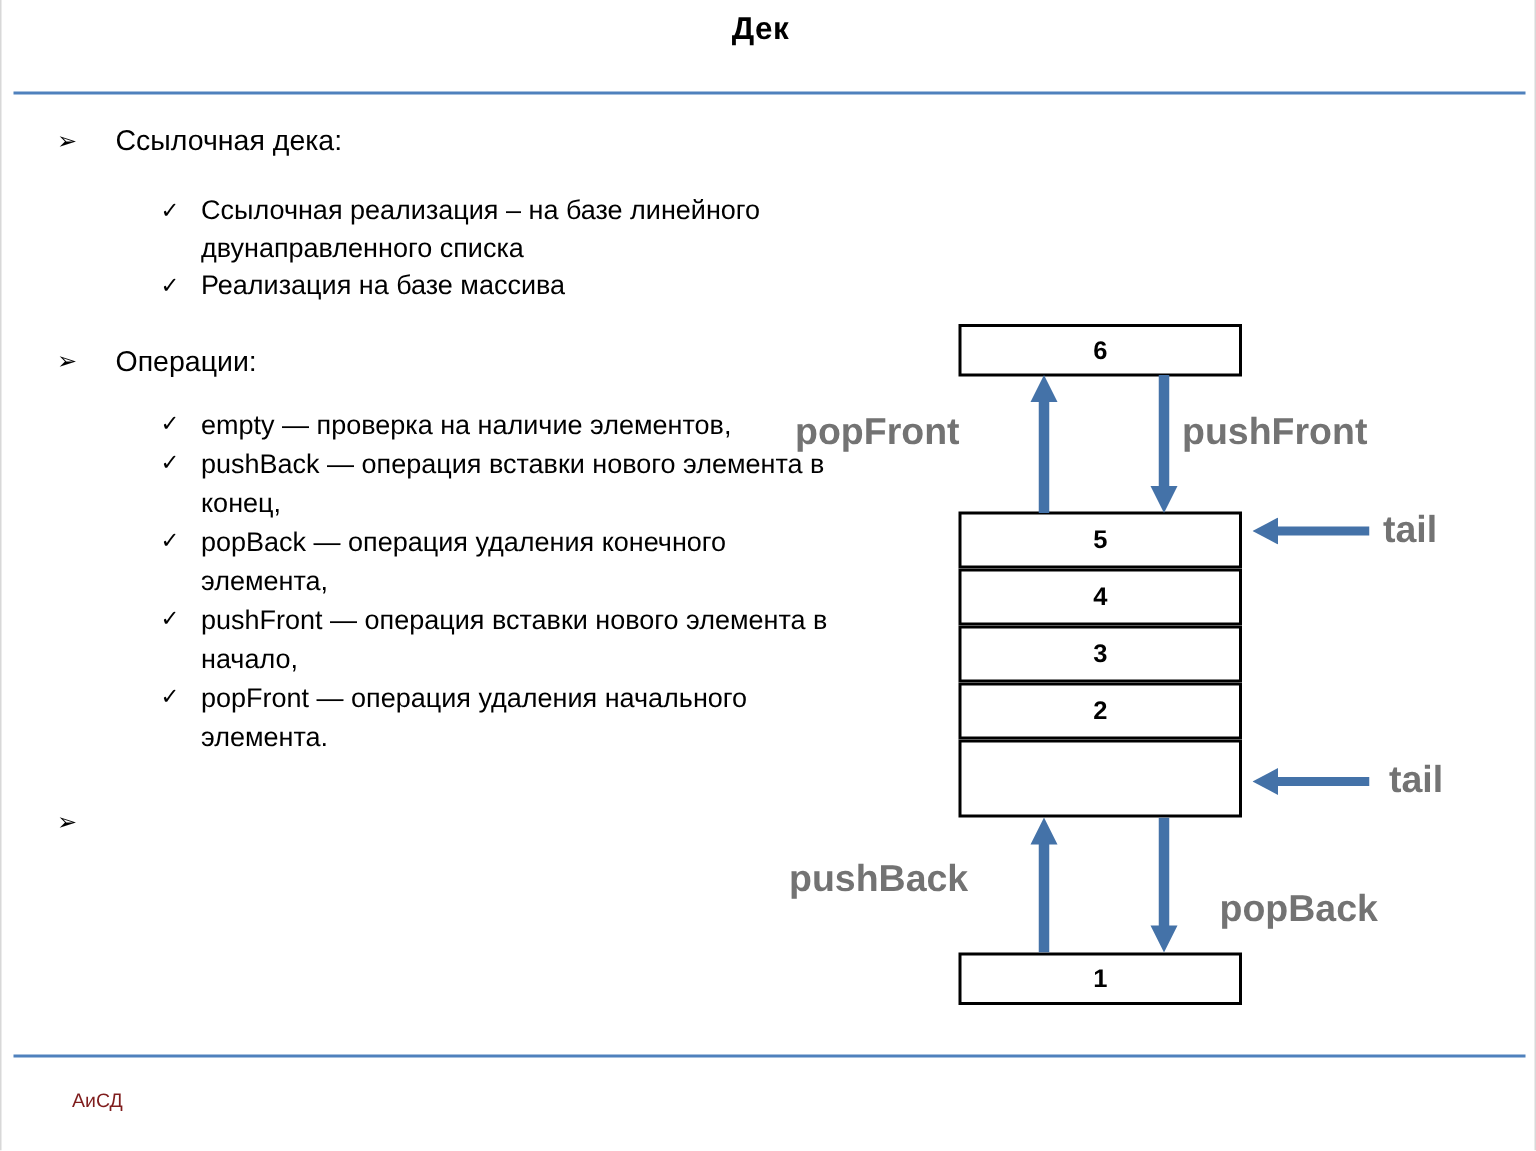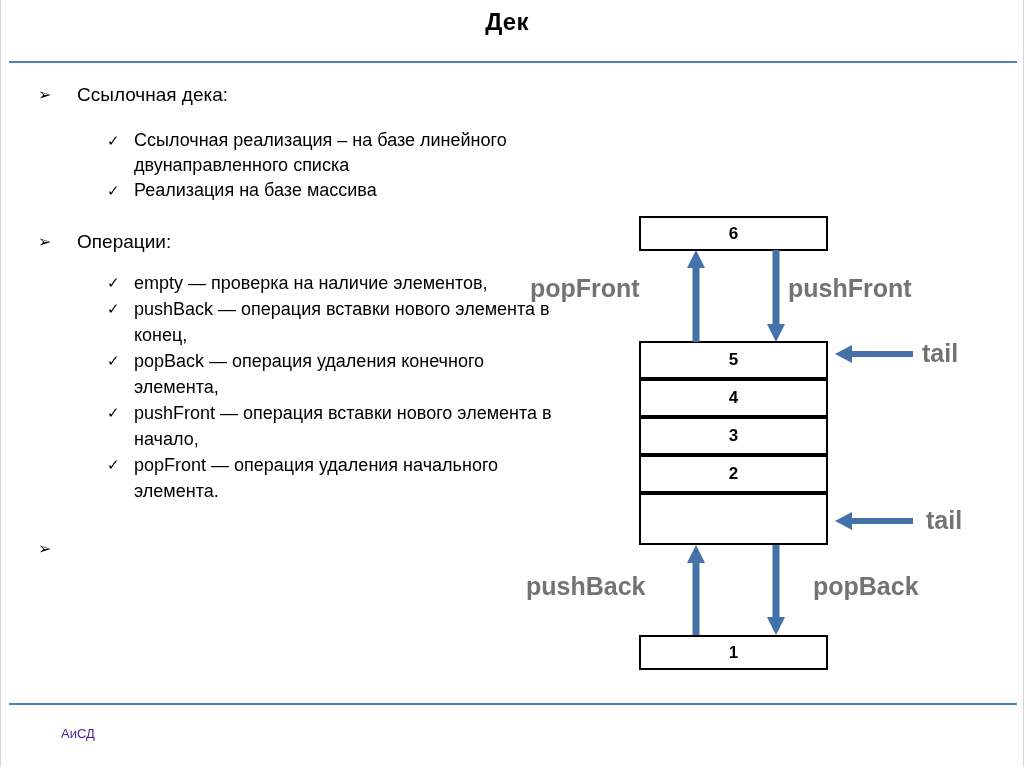--- a/index.html
+++ b/index.html
@@ -21,21 +21,21 @@
     box-sizing: border-box;
   }
 
   
   #title {
     position: absolute;
     left: 0;
     top: 8px;
     width: 1012px;
     text-align: center;
-    font-size: 24px;
+    font-size: 21px;
     font-weight: bold;
     color: #000000;
     letter-spacing: 0.3px;
   }
   #title-rule {
     position: absolute;
     left: 8px;
     top: 61px;
     width: 1008px;
     height: 2px;
@@ -46,24 +46,24 @@
   #footer-rule {
     position: absolute;
     left: 8px;
     top: 703px;
     width: 1008px;
     height: 2px;
     background: #4f81bd;
   }
   #footer-left {
     position: absolute;
-    left: 60px;
+    left: 47px;
     top: 726px;
     font-size: 13px;
-    color: #4c1d95;
+    color: #7f1d1d;
   }
   #footer-page {
     position: absolute;
     right: 52px;
     top: 726px;
     font-size: 14px;
     color: #9a9a9a;
     margin-top: 38px;
   }
 
@@ -259,21 +259,21 @@
     </svg>
 
     <svg class="arrow-svg" style="left:834px; top:512px; width:78px; height:18px;" viewBox="0 0 78 18">
       <polygon points="0,9 17,0 17,18" fill="#4472a8"></polygon>
       <rect x="15" y="6" width="63" height="6" fill="#4472a8"></rect>
     </svg>
 
     <div class="blue-label" style="left:529px; top:274px;">popFront</div>
     <div class="blue-label" style="left:525px; top:572px;">pushBack</div>
     <div class="blue-label" style="left:787px; top:274px;">pushFront</div>
-    <div class="blue-label" style="left:812px; top:572px;">popBack</div>
+    <div class="blue-label" style="left:812px; top:592px;">popBack</div>
     <div class="blue-label" style="left:921px; top:339px;">tail</div>
     <div class="blue-label" style="left:925px; top:506px;text-align:center;">tail</div>
 
   </div>
 
   <div id="footer-rule"></div>
   <div id="footer-left">АиСД</div>
   <div id="footer-page">23</div>
 
 </div>

